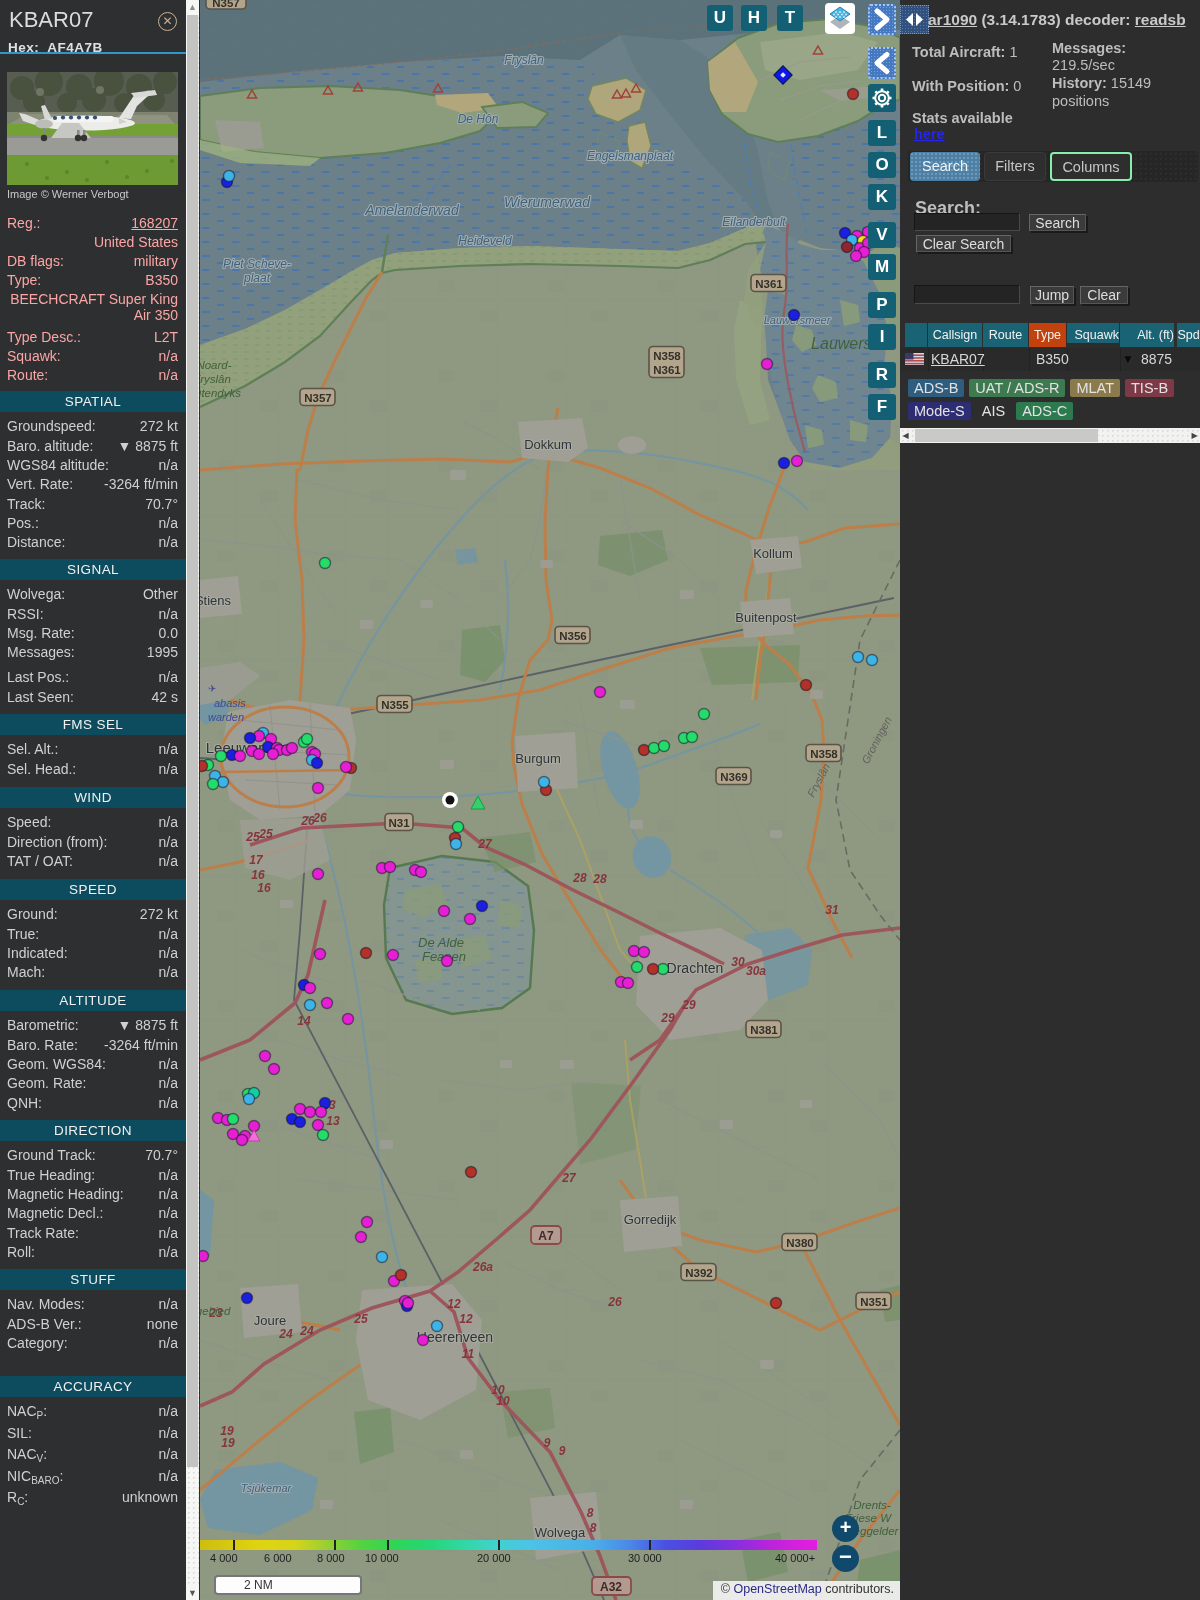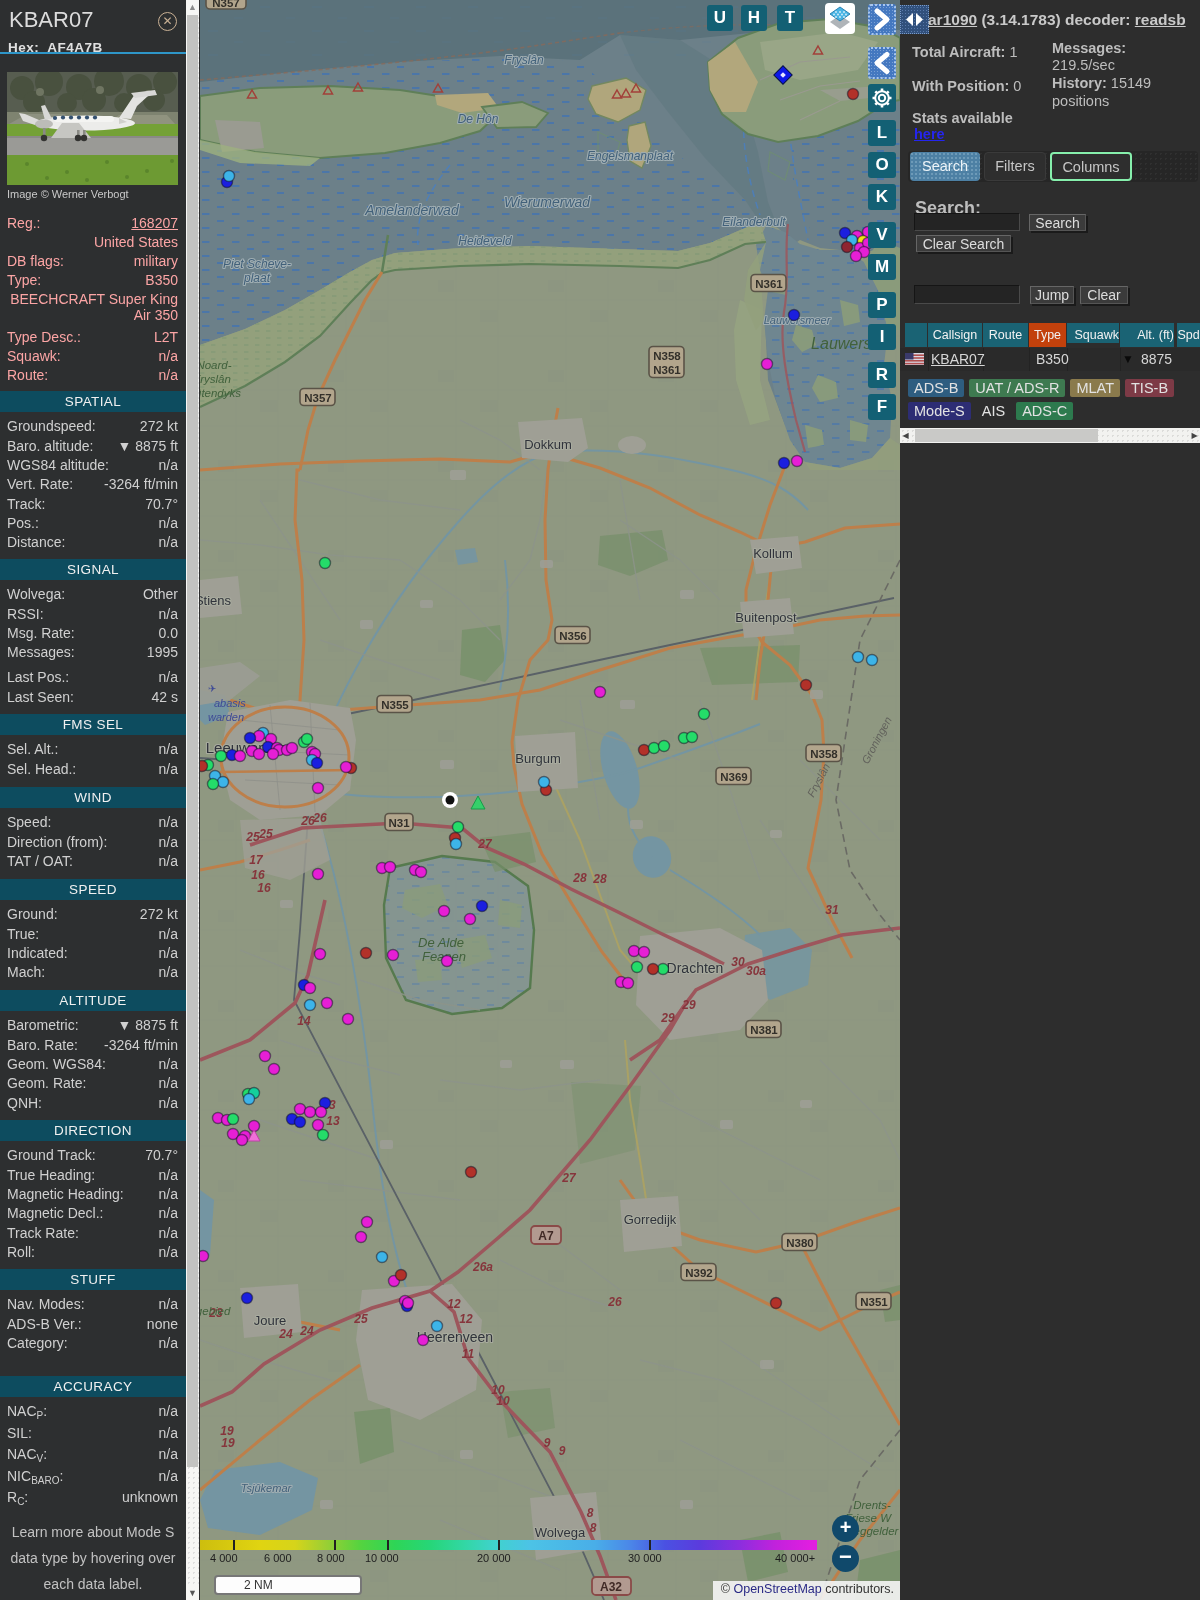--- a/index.html
+++ b/index.html
@@ -269,21 +269,20 @@
       <span class="dv">n/a</span>
     </div>
 <div class="drow" style="top:1466.6px">
       <span class="dl">NIC<sub>BARO</sub>:</span>
       <span class="dv">n/a</span>
     </div>
 <div class="drow" style="top:1488.0px">
       <span class="dl">R<sub>C</sub>:</span>
       <span class="dv">unknown</span>
     </div>
-<div id="lfoot">Learn more about Mode S data type by hovering over each data label.</div>
 </div>
 <div id="lscroll">
     <div class="sarr" style="top:0">▲</div>
     <div id="lsthumb"></div>
     <div class="sarr" style="top:1586px;color:#555">▼</div>
   </div>
 <div id="map">
 <svg id="msvg" width="700" height="1600" viewBox="0 0 700 1600" xmlns="http://www.w3.org/2000/svg">
 <defs>
 <pattern id="wad" width="30" height="14" patternUnits="userSpaceOnUse">

